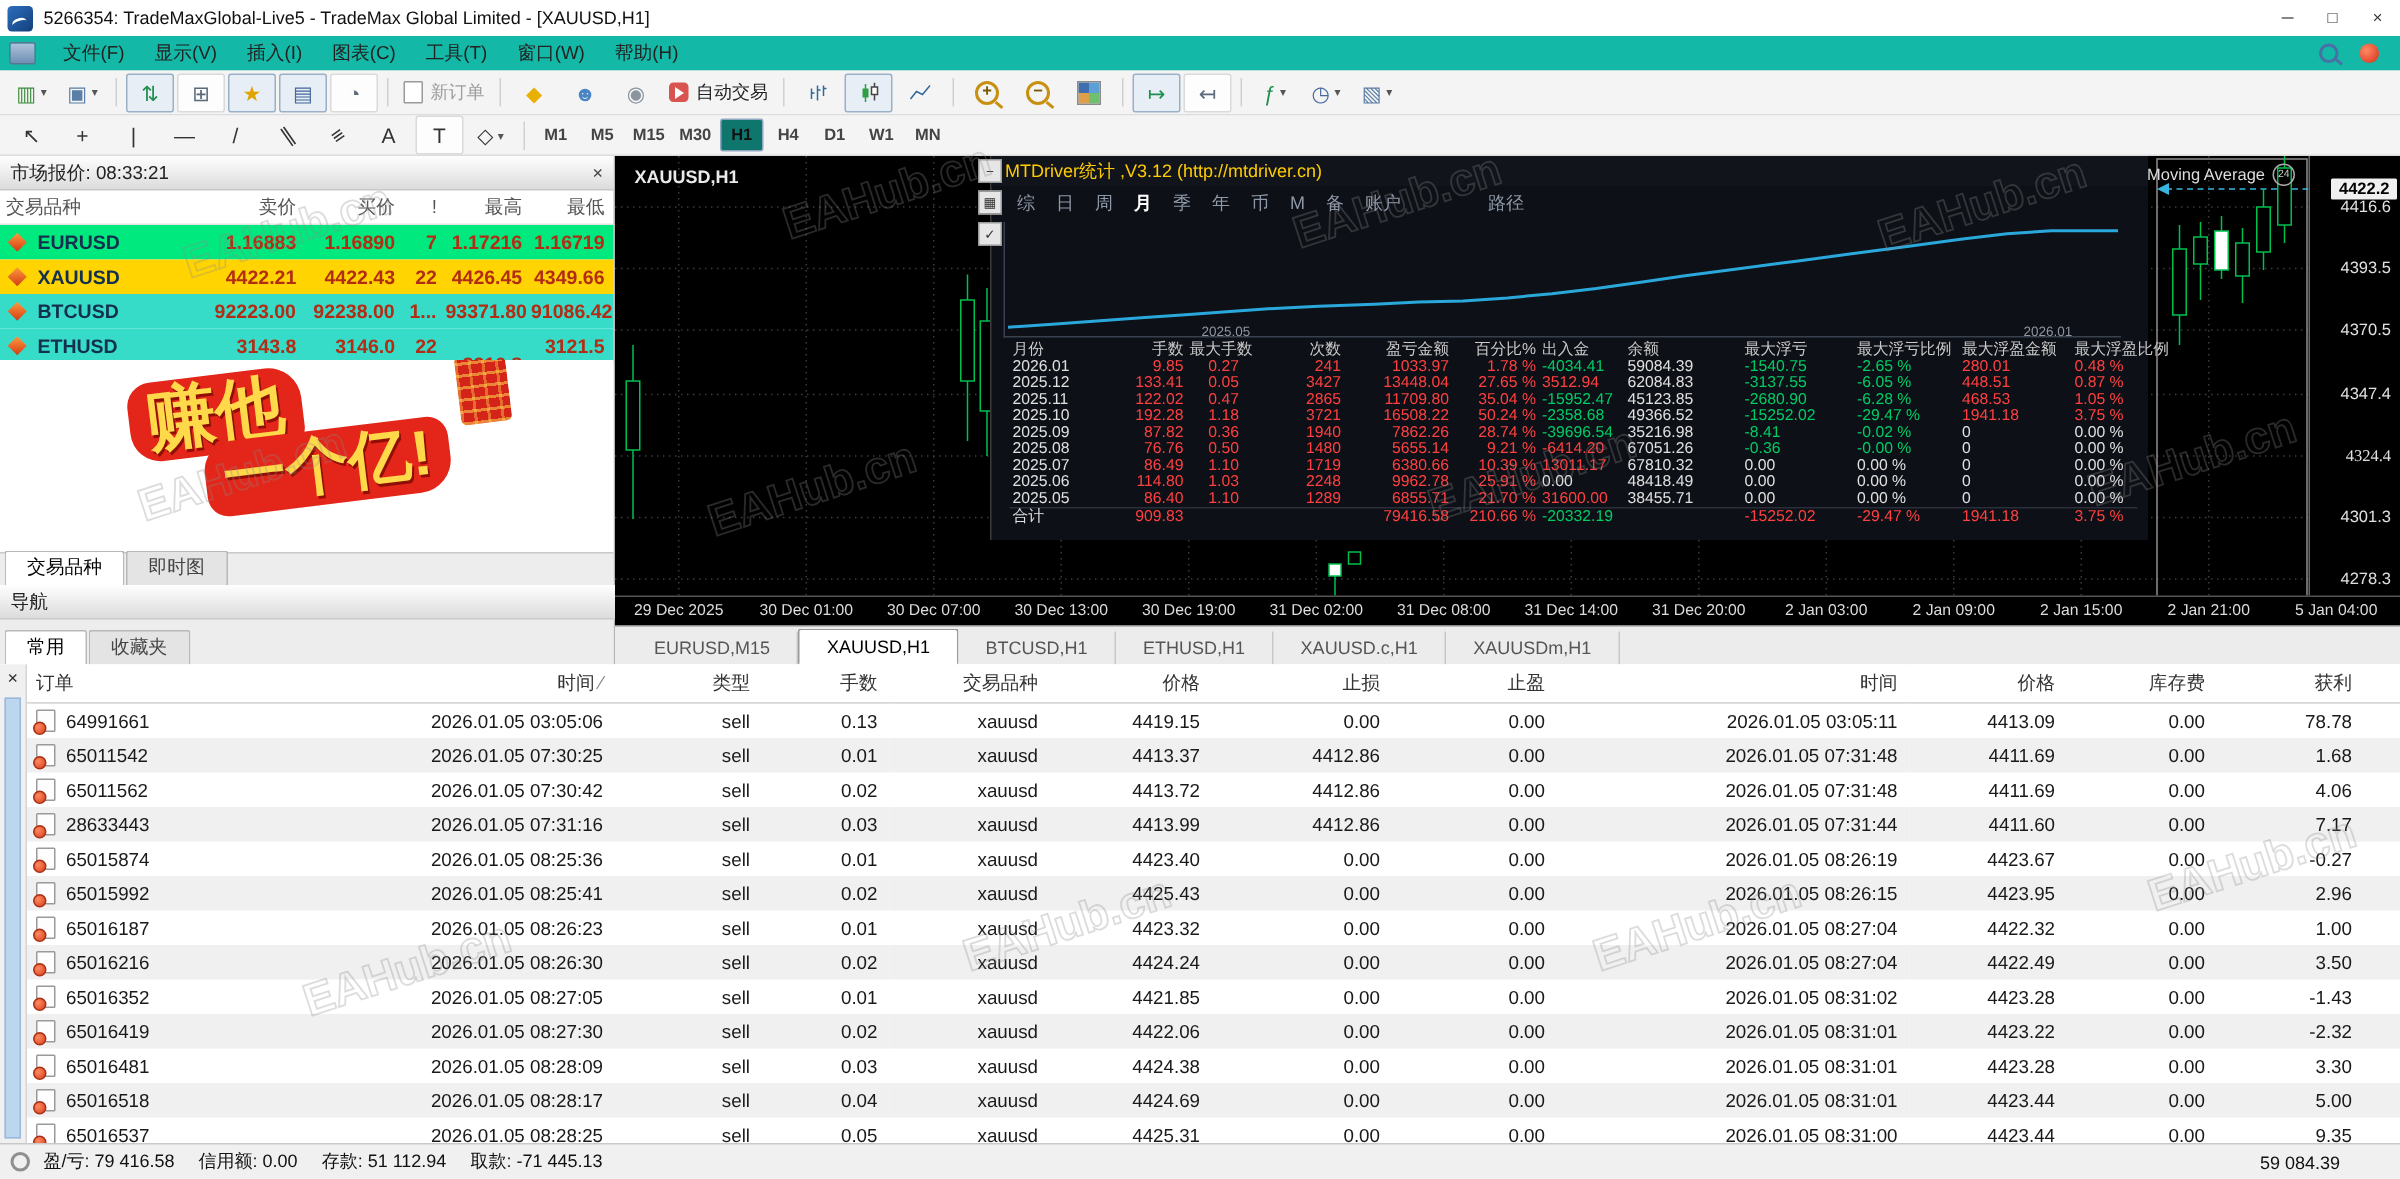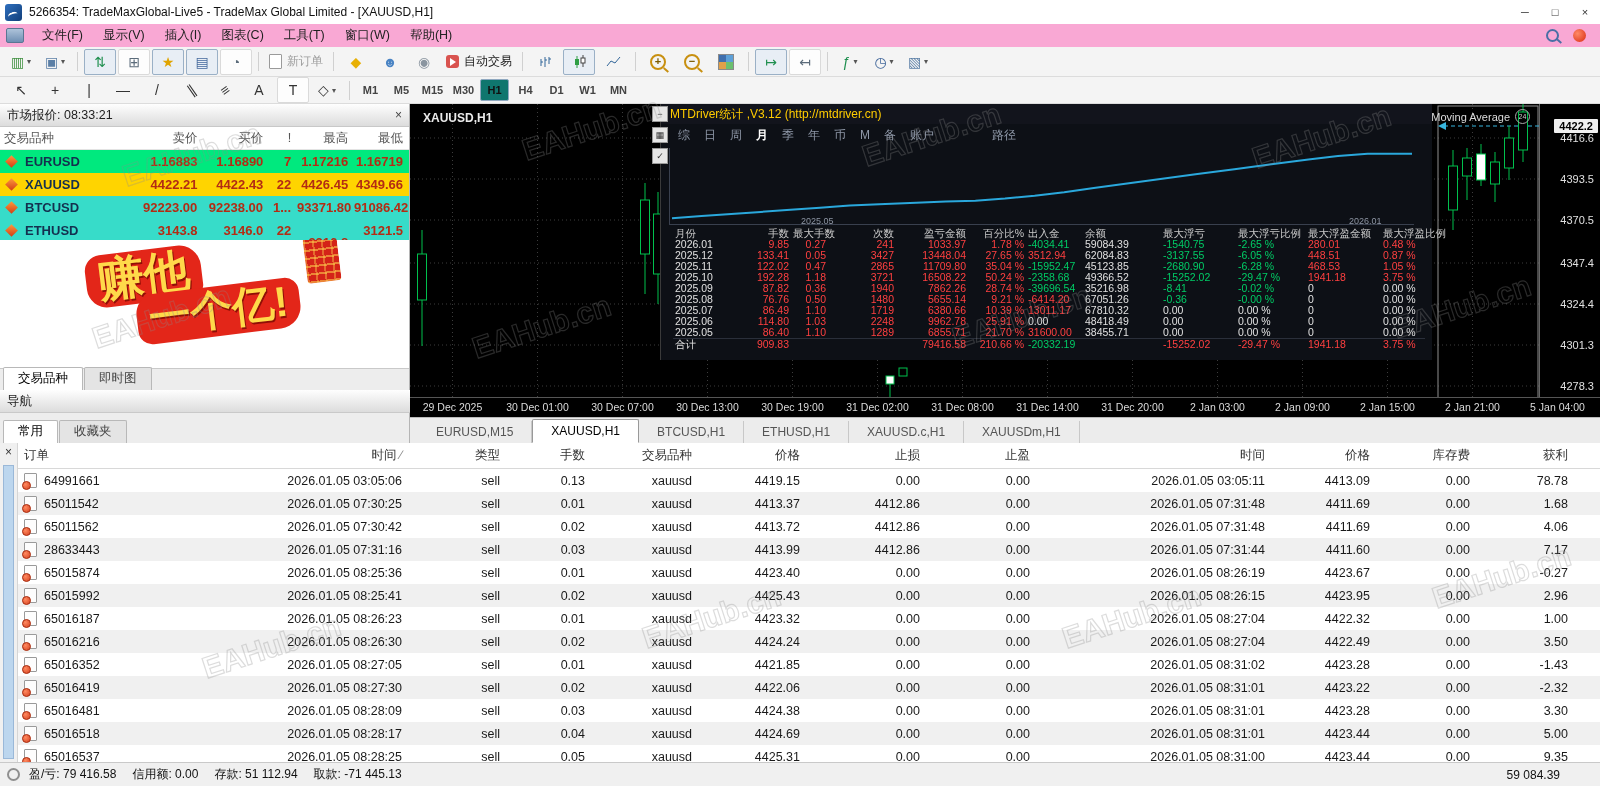--- a/index.html
+++ b/index.html
@@ -10,21 +10,21 @@
   .titlebar{position:absolute;left:0;top:0;width:100%;height:24px;background:#fff;
     border-bottom:1px solid #e4e4e4;display:flex;align-items:center;font-size:12px;color:#111;}
   .app-logo{width:17px;height:17px;border-radius:3px;background:linear-gradient(135deg,#2e6fbe,#123f7a);
     margin:0 7px 0 5px;position:relative;flex:none;}
   .app-logo::after{content:"";position:absolute;left:3px;top:8px;width:10px;height:5px;border-radius:50%;
     border-top:2px solid #fff;transform:rotate(-18deg);}
   .win-controls{margin-left:auto;display:flex;}
   .win-btn{width:30px;height:22px;display:flex;align-items:center;justify-content:center;font-size:11px;color:#333;}
 
   
-  .menubar{position:absolute;left:0;top:24px;width:100%;height:23px;background:#f9a8d4;
+  .menubar{position:absolute;left:0;top:24px;width:100%;height:23px;background:#14b8a6;
     border-bottom:1px solid #e2e2e2;display:flex;align-items:center;font-size:12.5px;color:#222;}
   .menu-ico{width:16px;height:13px;margin:0 8px 0 6px;background:linear-gradient(#aec3da,#6f8fb3);
     border:1px solid #5a7693;border-radius:2px;flex:none;}
   .menu-item{padding:0 10px;height:100%;display:flex;align-items:center;cursor:default;}
   .menu-right{margin-left:auto;display:flex;align-items:center;gap:14px;padding-right:14px;}
   .search-lens{width:9px;height:9px;border:2px solid #4a6fa5;border-radius:50%;position:relative;}
   .search-lens::after{content:"";position:absolute;width:6px;height:2px;background:#4a6fa5;
     right:-5px;bottom:-2px;transform:rotate(40deg);}
   .red-badge{width:13px;height:13px;border-radius:50%;background:radial-gradient(circle at 35% 35%,#ff8a66,#d92b12);}
 
@@ -690,21 +690,21 @@
       <span>Moving Average</span>
       <span class="ma-badge">24</span>
     </div>
 
     <div class="price-axis" id="price-axis">
       <div class="pcur">4422.2</div>
     <div class="ptick" style="top: 27px;">4416.6</div>
         <div class="ptick" style="top: 68px;">4393.5</div>
         <div class="ptick" style="top: 109px;">4370.5</div>
         <div class="ptick" style="top: 152px;">4347.4</div>
-        <div class="ptick" style="top: 193px;">4324.4</div>
+        <div class="ptick" style="top: 193px; font-family: Liberation Serif, serif;">4324.4</div>
         <div class="ptick" style="top: 234px;">4301.3</div>
         <div class="ptick" style="top: 275px;">4278.3</div>
       </div>
     <div class="time-axis" id="time-axis">
         <span>29 Dec 2025</span>
         <span>30 Dec 01:00</span>
         <span>30 Dec 07:00</span>
         <span>30 Dec 13:00</span>
         <span>30 Dec 19:00</span>
         <span>31 Dec 02:00</span>

